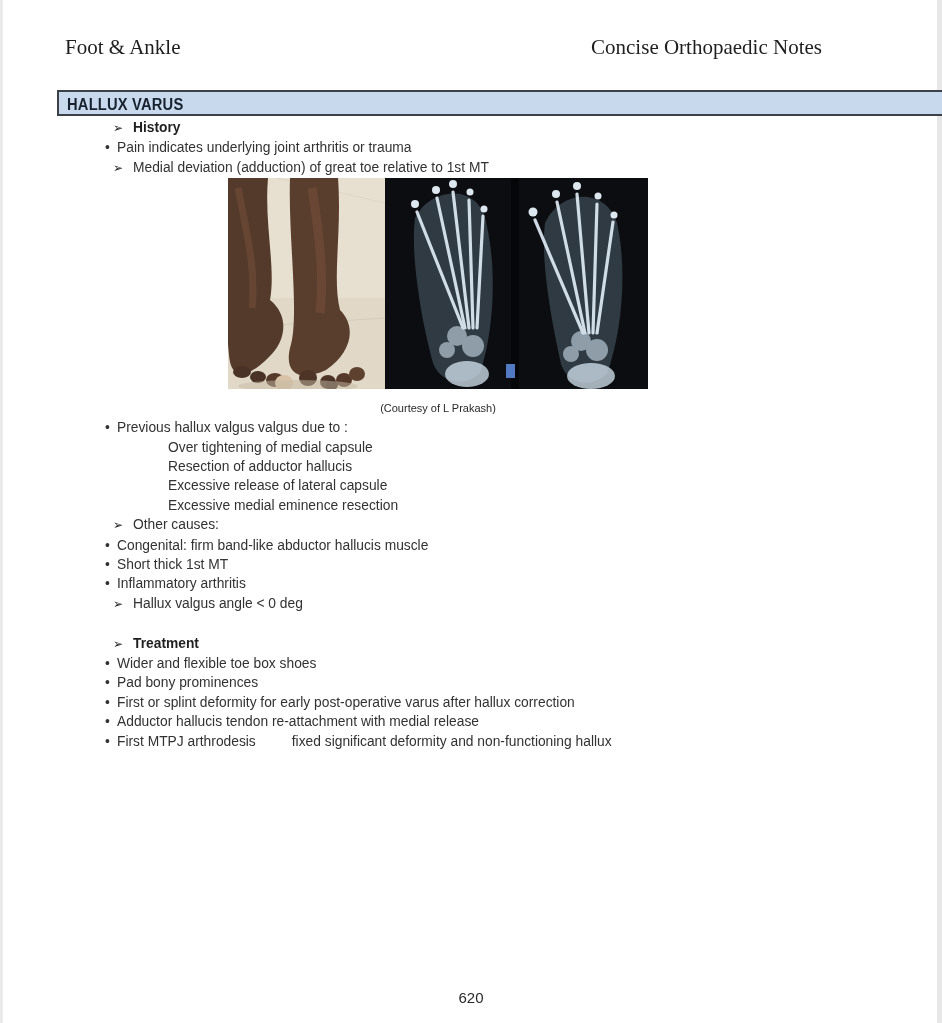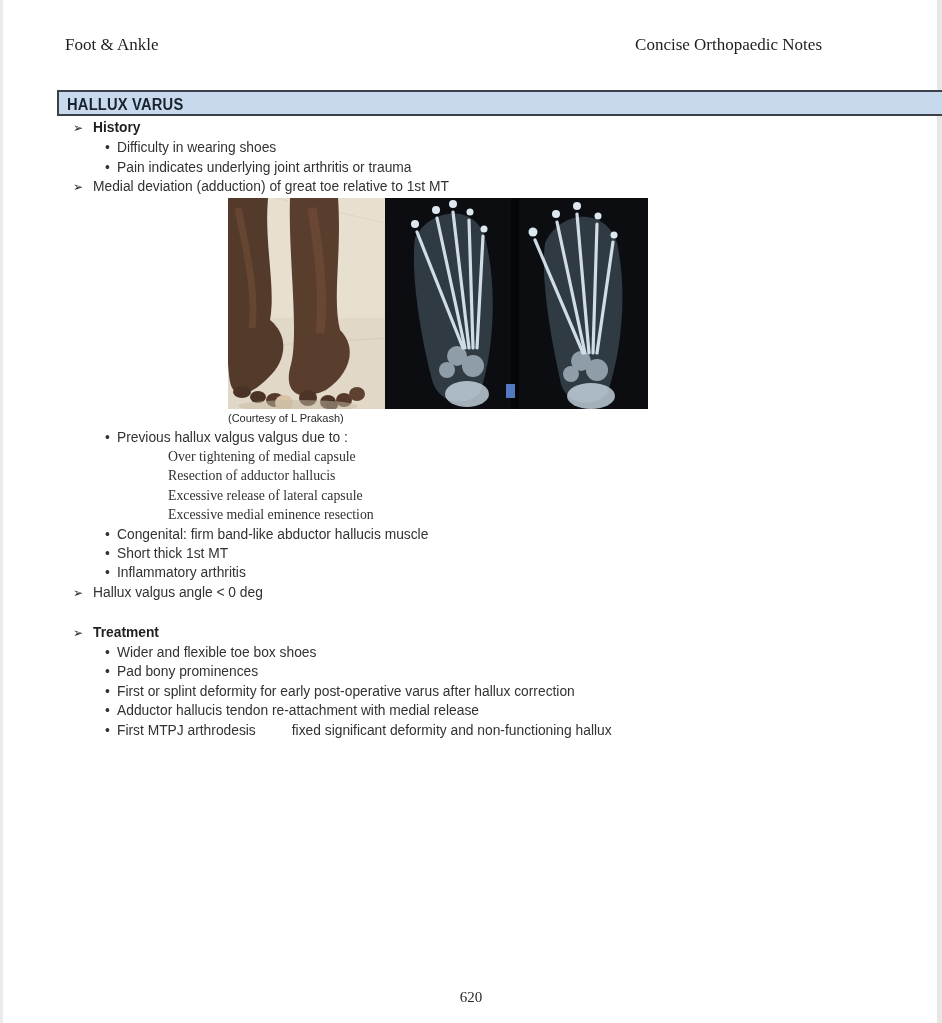--- a/index.html
+++ b/index.html
@@ -12,21 +12,21 @@
     overflow:hidden;
   }
   .edge-strip{position:absolute;top:0;bottom:0;background:#ebebeb;}
   .edge-left{left:0;width:3px;}
   .edge-right{right:0;width:5px;background:#e7e7e7;}
 
   .header-row{
     position:absolute;top:35px;left:65px;width:757px;
     display:flex;justify-content:space-between;align-items:baseline;
     font-family:"Liberation Serif", serif;
-    font-size:17px;color:#1e1e1e;
+    font-size:21px;color:#1e1e1e;
   }
 
   .title-bar{
     position:absolute;top:90px;left:57px;width:906px;height:26px;
     box-sizing:border-box;
     border:2px solid #3a4149;
     background:#c8d9ee;
     display:flex;align-items:flex-end;
     padding-left:8px;
   }
@@ -35,44 +35,44 @@
     transform:scaleX(0.92);transform-origin:left center;
     letter-spacing:0.2px;white-space:nowrap;
   }
 
   .content{
     position:absolute;top:118px;left:65px;width:770px;
     font-size:13.8px;line-height:19.4px;
   }
   .line{white-space:nowrap;}
   .line .marker{display:inline-block;text-align:left;}
-  .m-arrow{padding-left:8px;}
+  .m-arrow{padding-left:8px;margin-left:40px;}
   .m-arrow .marker{width:20px;font-size:12px;color:#1c1c1c;}
   .m-dot{padding-left:40px;}
   .m-dot .marker{width:12px;}
-  .m-none{padding-left:103px;font-family:Liberation Serif, serif;}
+  .m-none{padding-left:103px;}
   .m-spacer{height:19.4px;}
   .bold .txt{font-weight:bold;color:#1f1f1f;}
   .gap{display:inline-block;width:36px;}
 
   .figure{
     margin-left:163px;width:420px;height:211px;
     display:flex;overflow:hidden;
   }
   .figure svg{display:block;}
   .caption{
     margin-left:163px;width:420px;
-    text-align:left;font-size:11px;line-height:15px;color:#2a2a2a;
-    margin-top:2px;margin-bottom:2px;
+    text-align:center;font-size:11px;line-height:15px;color:#2a2a2a;
+    margin-top:12px;margin-bottom:2px;
   }
 
   .page-number{
     position:absolute;top:989px;left:0;width:942px;
     text-align:center;
-    font-family:Liberation Serif, serif;
+    font-family:Liberation Sans, sans-serif;
     font-size:15px;color:#2a2a2a;
   }
 </style>
 </head>
 <body>
 
 <div class="page">
 
   <div class="edge-strip edge-left"></div>
   <div class="edge-strip edge-right"></div>
@@ -85,23 +85,20 @@
   <div class="title-bar">
     <span class="title-text">HALLUX VARUS</span>
   </div>
 
   <div class="content">
 
     <div>
 
     <div class="line m-arrow bold">
           <span class="marker">➢</span><span class="txt">History</span>
-        </div>
-        <div class="line m-dot">
-          <span class="marker">•</span><span class="txt">Difficulty in wearing shoes</span>
         </div>
         <div class="line m-dot">
           <span class="marker">•</span><span class="txt">Pain indicates underlying joint arthritis or trauma</span>
         </div>
         <div class="line m-arrow">
           <span class="marker">➢</span><span class="txt">Medial deviation (adduction) of great toe relative to 1st MT</span>
         </div>
       </div>
 
     <div class="figure">
@@ -194,20 +191,23 @@
         </div>
         <div class="line m-none">
           <span class="txt">Resection of adductor hallucis</span>
         </div>
         <div class="line m-none">
           <span class="txt">Excessive release of lateral capsule</span>
         </div>
         <div class="line m-none">
           <span class="txt">Excessive medial eminence resection</span>
         </div>
+        <div class="line m-arrow">
+          <span class="marker">➢</span><span class="txt">Other causes:</span>
+        </div>
         <div class="line m-dot">
           <span class="marker">•</span><span class="txt">Congenital: firm band-like abductor hallucis muscle</span>
         </div>
         <div class="line m-dot">
           <span class="marker">•</span><span class="txt">Short thick 1st MT</span>
         </div>
         <div class="line m-dot">
           <span class="marker">•</span><span class="txt">Inflammatory arthritis</span>
         </div>
         <div class="line m-arrow">

